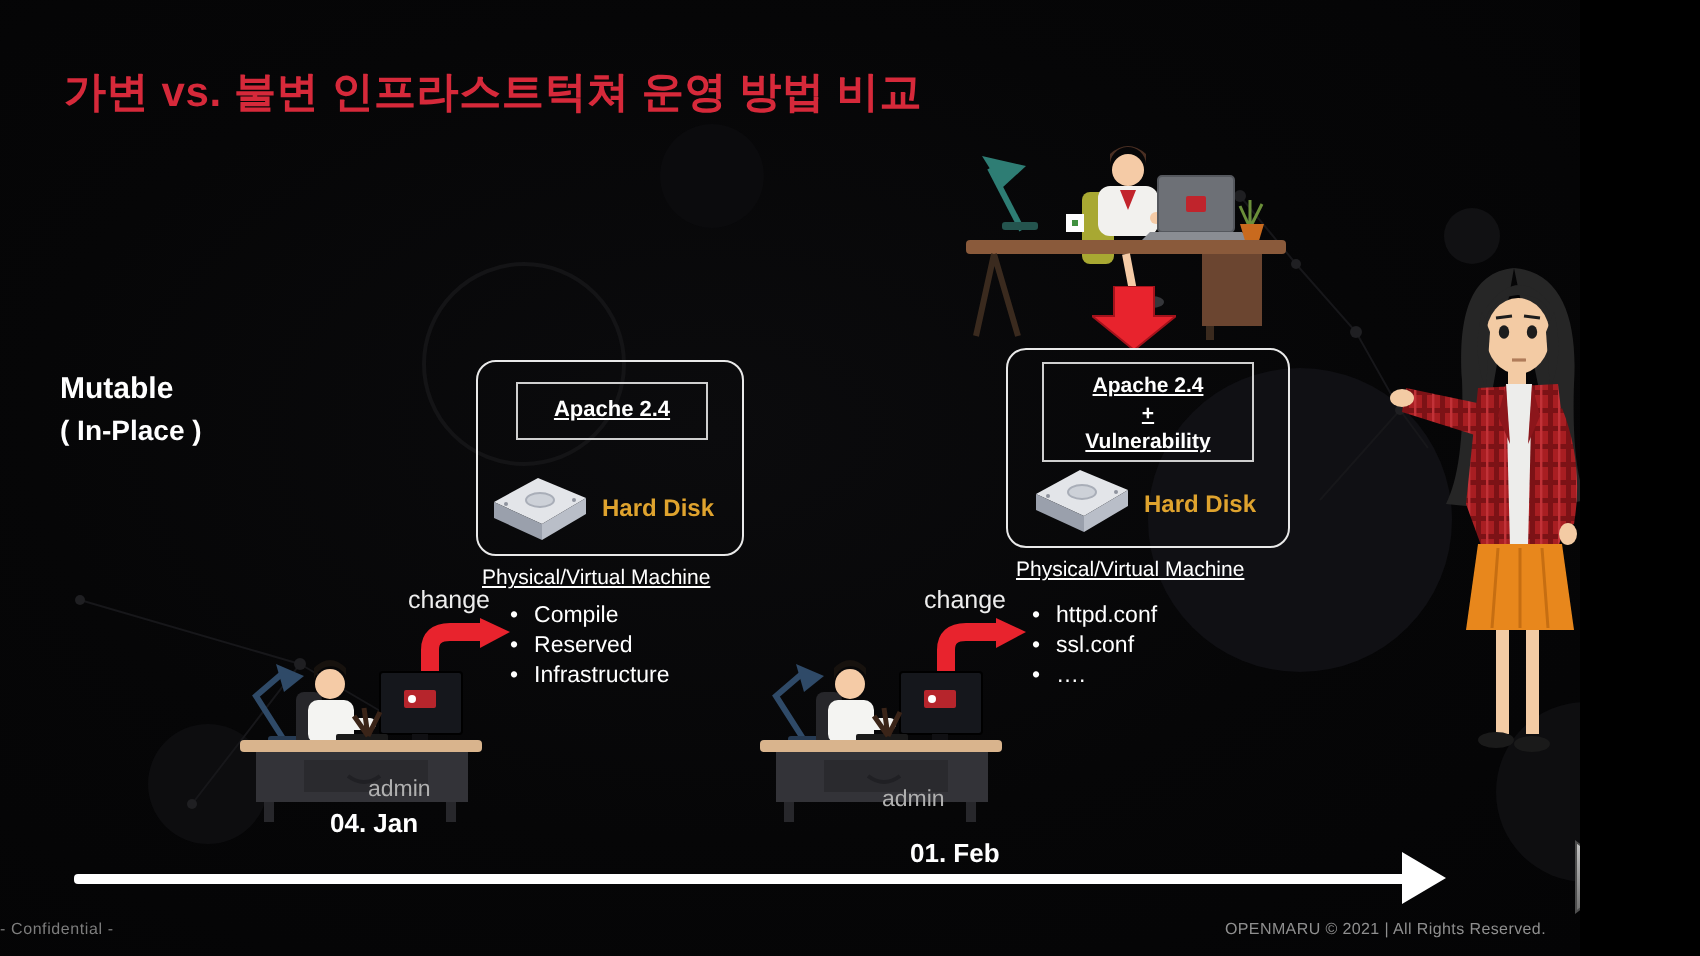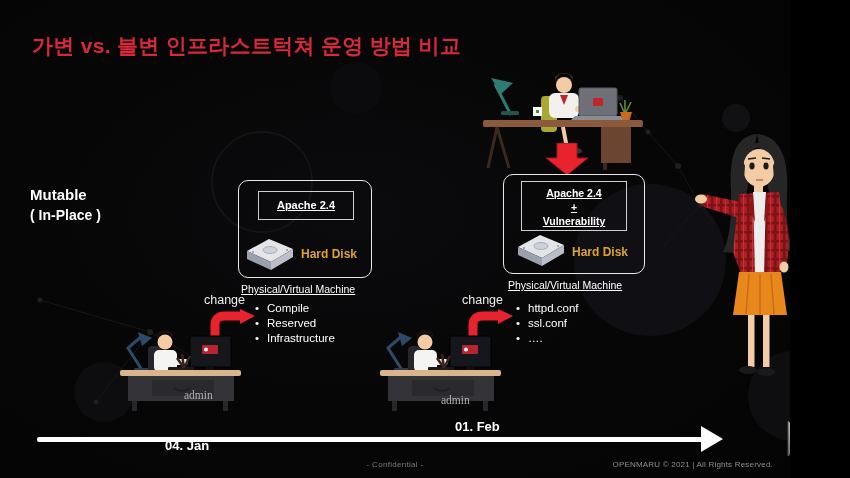--- a/index.html
+++ b/index.html
@@ -34,29 +34,29 @@
   .m1 .caption{left:2px;top:102px;}
   .m2 .caption{left:4px;top:104px;}
   
   .change-label{color:#eee;font-size:12.5px;}
   .c1{left:204px;top:293px;} .c2{left:462px;top:293px;}
   .arr1{left:207px;top:309px;} .arr2{left:465px;top:309px;}
   .blist{margin:0;padding:0;list-style:none;color:#fff;font-size:11.5px;line-height:15.2px;}
   .blist li::before{content:"•";margin-right:8px;}
   .bl1{left:255px;top:301px;} .bl2{left:516px;top:301px;}
   
-  .actor-label{color:#b0b0b0;font-size:11.5px;font-family:Liberation Serif, serif;}
+  .actor-label{color:#b0b0b0;font-size:11.5px;}
   .a1{left:184px;top:389px;} .a2{left:441px;top:394px;}
   .date{color:#fff;font-size:13px;font-weight:bold;white-space:nowrap;}
-  .d1{left:165px;top:438px;text-align:right;} .d2{left:455px;top:419px;}
+  .d1{left:165px;top:404px;text-align:right;} .d2{left:455px;top:419px;}
   
   .tl-shaft{left:37px;top:437px;width:666px;height:5px;background:var(--timeline-white,#fff);border-radius:2px;}
   .tl-head{left:701px;top:426px;width:0;height:0;border-top:13px solid transparent;border-bottom:13px solid transparent;border-left:22px solid var(--timeline-white,#fff);}
   
-  .confidential{left:0;right:0;top:460px;text-align:center;font-size:8px;color:#7d7d7d;letter-spacing:.3px;}
+  .confidential{left:0;right:0;top:460px;text-align:left;font-size:8px;color:#7d7d7d;letter-spacing:.3px;}
   .copyright{right:17px;top:460px;font-size:8px;color:#8f8f8f;letter-spacing:.2px;}
 </style>
 </head>
 <body>
 
 <div class="slide">
 
   <svg class="abs" style="left:0;top:0" width="850" height="478" viewBox="0 0 850 478">
     <circle cx="650" cy="260" r="76" fill="#101014"></circle>
     <circle cx="793" cy="396" r="45" fill="#0e0e10"></circle>

